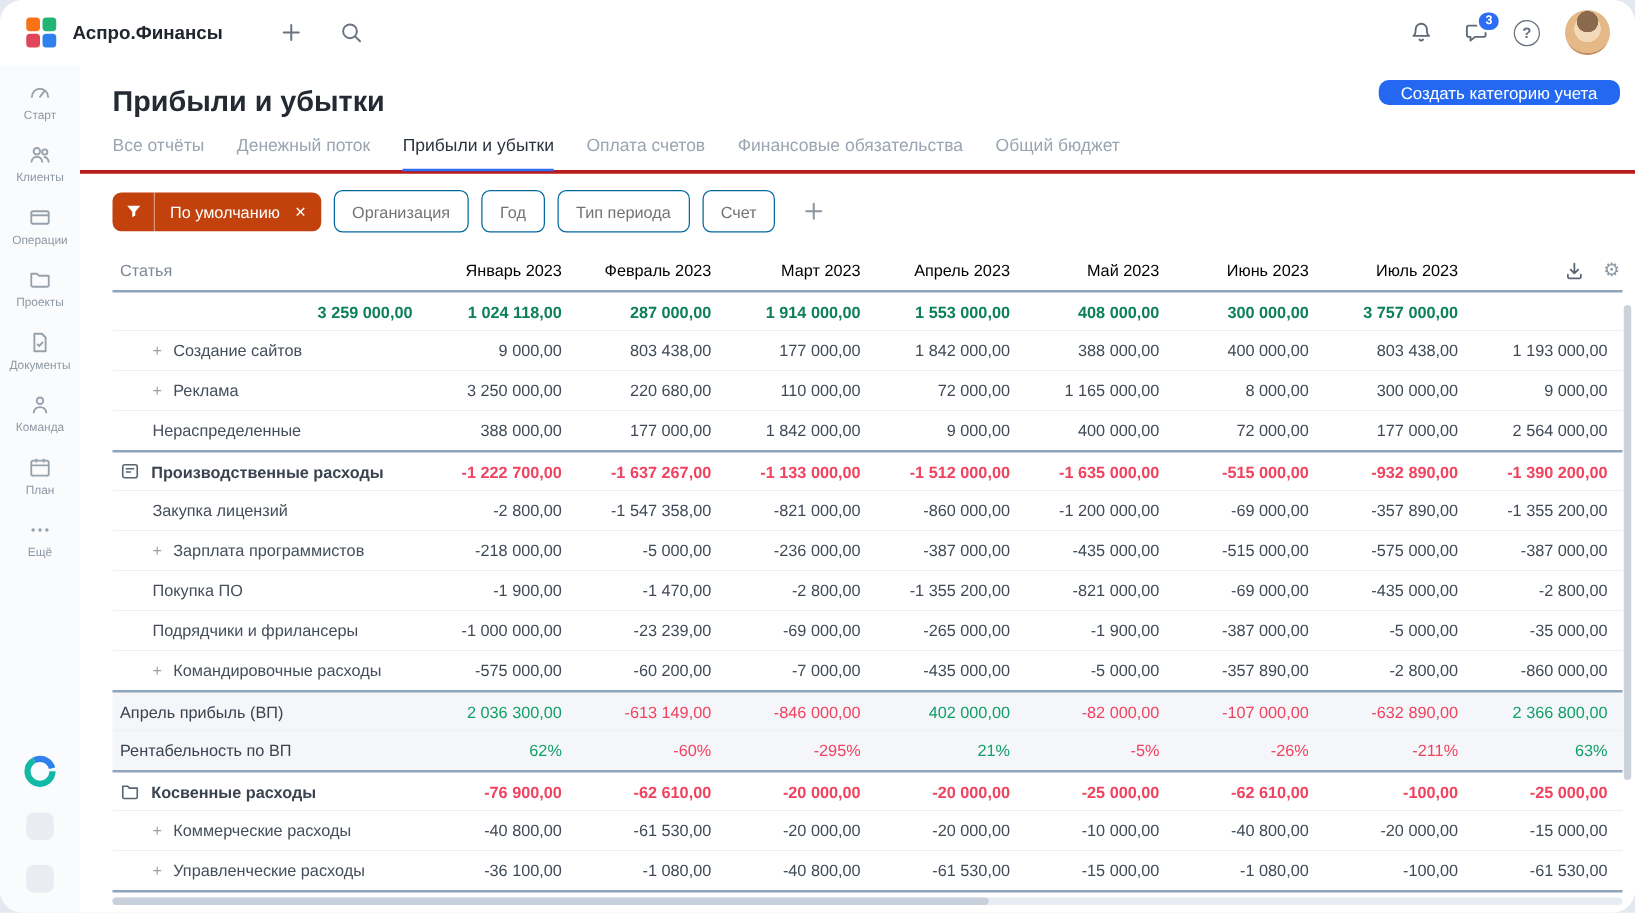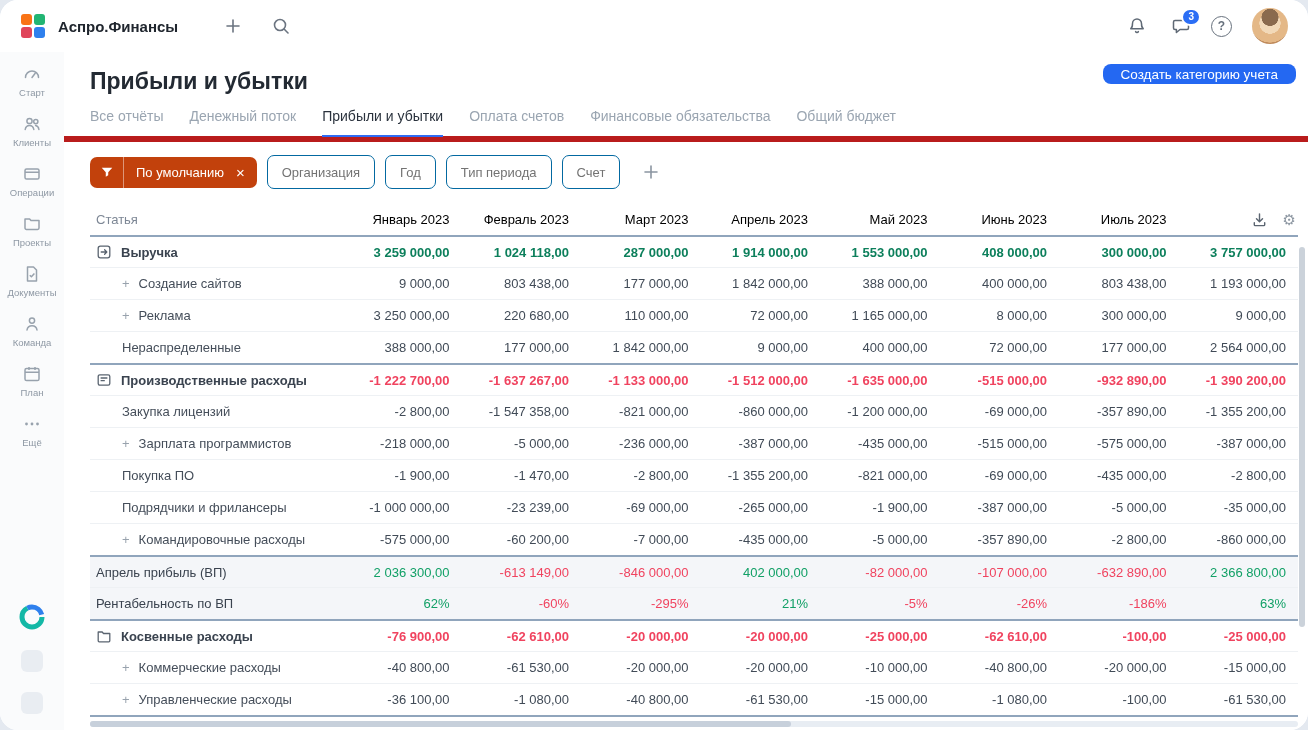--- a/index.html
+++ b/index.html
@@ -41,21 +41,21 @@
   .sb-app { width:22px; height:22px; border-radius:6px; background:#e9edf2; cursor:pointer; }
 
   
   .main { flex:1; background:#fff; display:flex; flex-direction:column; position:relative; }
   .page-head { display:flex; align-items:flex-start; justify-content:space-between;
     padding:12px 12px 0 26px; }
   h1 { margin:0; font-size:23px; font-weight:700; color:#232a33; line-height:34px; }
   .primary-btn { background:#2468f2; color:#fff; border:0; border-radius:8px; height:20px;
     padding:0 18px; font-size:13.5px; cursor:pointer; font-family:inherit; }
 
-  .tabs { display:flex; gap:26px; padding:0 26px; margin-top:4px; border-bottom:6px solid #b91c1c; }
+  .tabs { display:flex; gap:26px; padding:0 26px; margin-top:4px; border-bottom:3px solid #b91c1c; }
   .tab { font-size:14px; color:#9aa5b1; padding:6px 0 11px; cursor:pointer; white-space:nowrap; }
   .tab.active { color:#2a323d; font-weight:500; border-bottom:2.5px solid #2f6bf3; margin-bottom:-1px; }
 
   .filter-bar { display:flex; align-items:center; gap:10px; padding:13px 0 12px 26px; }
   .chip { height:31px; border-radius:7px; display:flex; align-items:center; font-size:13px; font-family:inherit; }
   .chip-blue { background:#c2410c; color:#fff; cursor:pointer; }
   .funnel { width:34px; display:flex; align-items:center; justify-content:center;
     align-self:stretch; border-right:1px solid rgba(255,255,255,.45); }
   .chip-label { padding:0 8px 0 12px; }
   .chip-x { padding:0 12px 0 4px; font-size:15px; cursor:pointer; }
@@ -271,29 +271,20 @@
             <div class="th">Февраль 2023</div>
             <div class="th">Март 2023</div>
             <div class="th">Апрель 2023</div>
             <div class="th">Май 2023</div>
             <div class="th">Июнь 2023</div>
             <div class="th">Июль 2023</div>
             <div class="th"></div>
           </div>
         <div id="tbody">
             <div class="row group">
-              <div class="name">
-                <span class="g-ic">
-                  <svg viewBox="0 0 16 16" width="16" height="16" fill="none" stroke="#5a6470" stroke-width="1.3" stroke-linecap="round" stroke-linejoin="round">
-                    <rect x="2.2" y="2.2" width="11.6" height="11.6" rx="2.2"></rect>
-                    <path d="M5.2 8h5.4M8.6 5.8L10.8 8l-2.2 2.2"></path>
-                  </svg>
-                </span>
-                <span class="nm">Выручка</span>
-              </div>
               <div class="val pos">3 259 000,00</div>
               <div class="val pos">1 024 118,00</div>
               <div class="val pos">287 000,00</div>
               <div class="val pos">1 914 000,00</div>
               <div class="val pos">1 553 000,00</div>
               <div class="val pos">408 000,00</div>
               <div class="val pos">300 000,00</div>
               <div class="val pos">3 757 000,00</div>
             </div>
             <div class="row sub">
@@ -439,21 +430,21 @@
             <div class="row summary">
               <div class="name">
                 <span class="nm">Рентабельность по ВП</span>
               </div>
               <div class="val pos">62%</div>
               <div class="val neg">-60%</div>
               <div class="val neg">-295%</div>
               <div class="val pos">21%</div>
               <div class="val neg">-5%</div>
               <div class="val neg">-26%</div>
-              <div class="val neg">-186%</div>
+              <div class="val neg">-211%</div>
               <div class="val pos">63%</div>
             </div>
             <div class="row group">
               <div class="name">
                 <span class="g-ic">
                   <svg viewBox="0 0 16 16" width="16" height="16" fill="none" stroke="#5a6470" stroke-width="1.3" stroke-linejoin="round">
                     <path d="M2.2 4h4l1.3 1.5h6.3v7.3a1 1 0 0 1-1 1H3.2a1 1 0 0 1-1-1z"></path>
                   </svg>
                 </span>
                 <span class="nm">Косвенные расходы</span>

